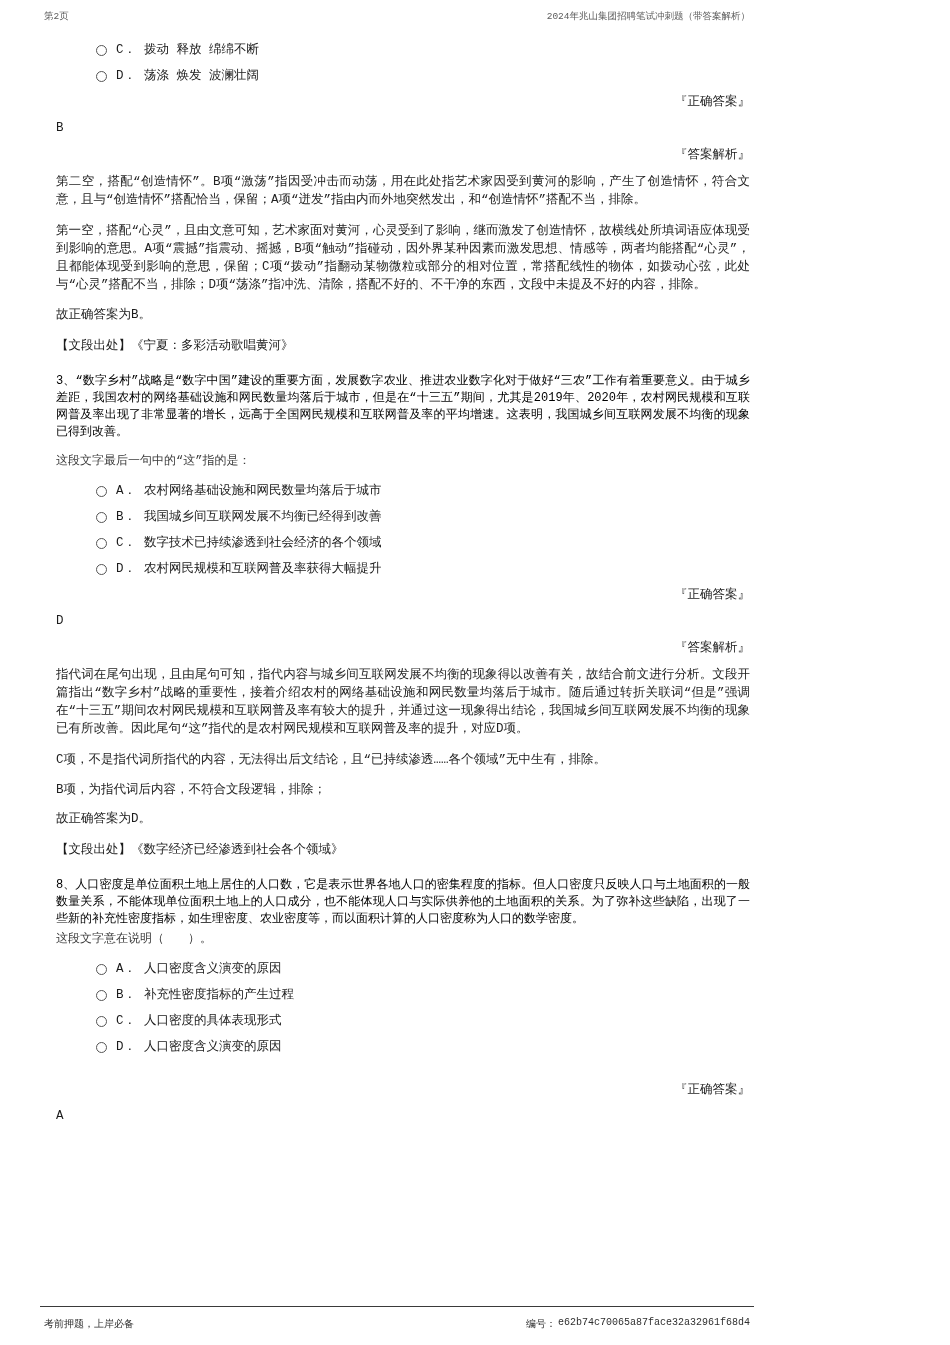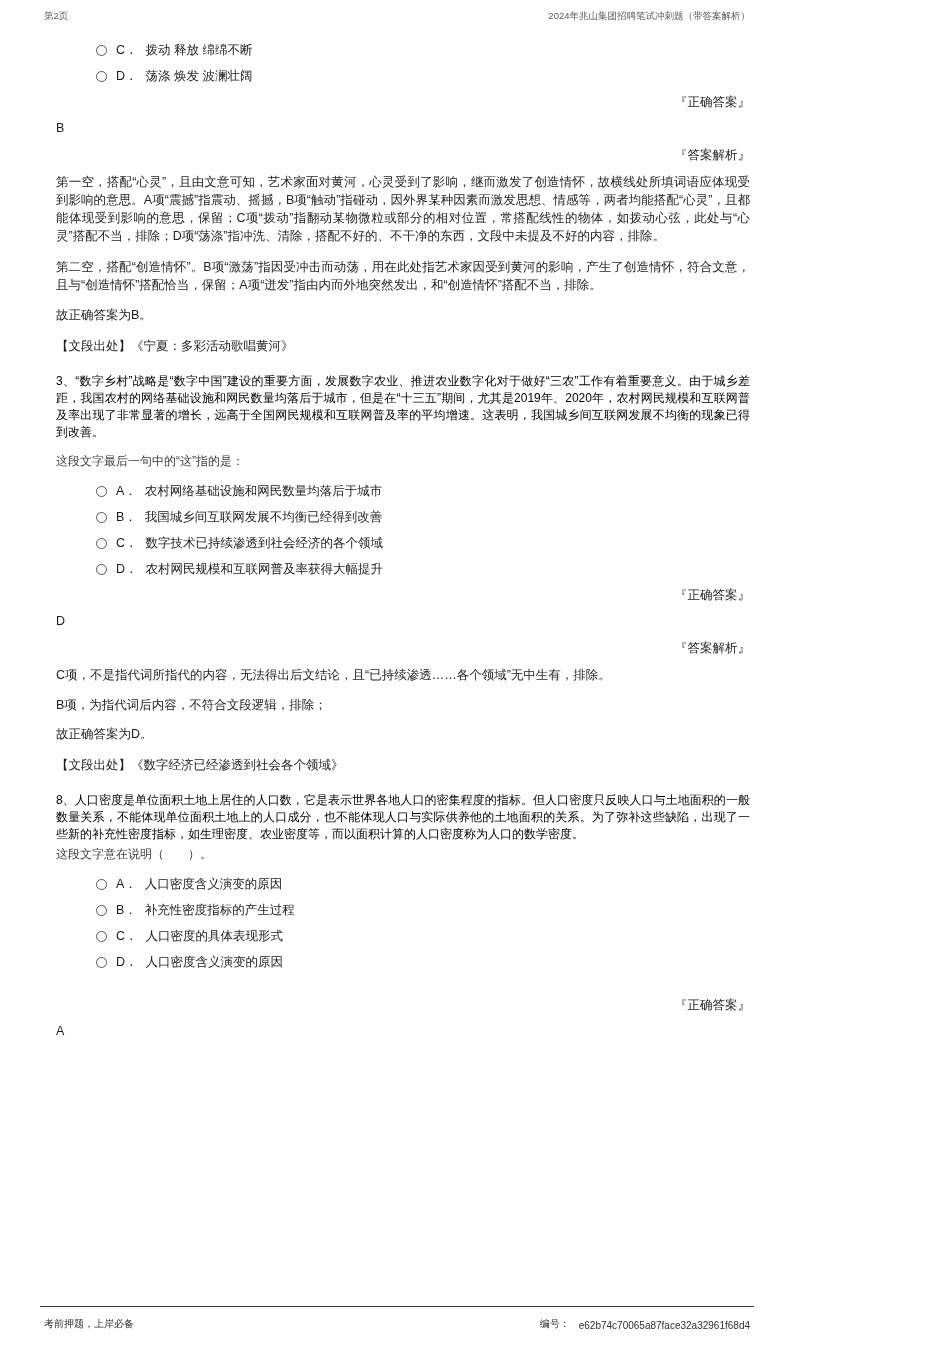--- a/index.html
+++ b/index.html
@@ -1,18 +1,18 @@
 <!DOCTYPE html>
 <html><head>
 <meta charset="utf-8">
 <style>
   html,body{margin:0;padding:0;background:#ffffff;}
   .page{
     width:794px;height:1345px;background:#ffffff;position:relative;overflow:hidden;
-    font-family:Liberation Sans, sans-serif;color:#1c1c1c;
+    font-family:Liberation Mono, monospace;color:#1c1c1c;
   }
   .header{
     position:absolute;top:10px;left:44px;right:44px;
     display:flex;justify-content:space-between;align-items:flex-start;
     font-size:9.5px;color:#5a5a5a;
   }
   .content{position:absolute;top:42px;left:36px;right:44px;}
 
   .opt-row{display:flex;align-items:center;margin:0 0 9px 60px;font-size:12.5px;line-height:17px;color:#1b1b1b;}
   .radio{
@@ -31,21 +31,21 @@
   .stem.tight{margin-bottom:3px;}
   .prompt{font-size:12px;line-height:17px;margin:0 0 13px 20px;color:#3b3b3b;}
   .mt-lg{margin-top:26px;}
 
   .footer-line{position:absolute;left:40px;right:40px;bottom:38px;border-top:1px solid #3a3a3a;}
   .footer{
     position:absolute;left:44px;right:44px;bottom:14px;
     display:flex;justify-content:space-between;align-items:flex-end;
     font-size:10px;color:#2f2f2f;
   }
-  .serial{display:flex;gap:9px;align-items:flex-end;}
+  .serial{display:flex;gap:2px;}
 </style>
 </head>
 <body>
 
 <div class="page">
 
   <div class="header">
     <span>第2页</span>
     <span>2024年兆山集团招聘笔试冲刺题（带答案解析）</span>
   </div>
@@ -60,22 +60,22 @@
     <div class="opt-row">
       <span class="radio"></span>
       <span class="opt-label">D．</span>
       <span>荡涤 焕发 波澜壮阔</span>
     </div>
 
     <div class="sec-label">『正确答案』</div>
     <div class="ans-letter">B</div>
     <div class="sec-label">『答案解析』</div>
 
+    <p class="para">第二空，搭配“创造情怀”。B项“激荡”指因受冲击而动荡，用在此处指艺术家因受到黄河的影响，产生了创造情怀，符合文意，且与“创造情怀”搭配恰当，保留；A项“迸发”指由内而外地突然发出，和“创造情怀”搭配不当，排除。</p>
     <p class="para first">第一空，搭配“心灵”，且由文意可知，艺术家面对黄河，心灵受到了影响，继而激发了创造情怀，故横线处所填词语应体现受到影响的意思。A项“震撼”指震动、摇撼，B项“触动”指碰动，因外界某种因素而激发思想、情感等，两者均能搭配“心灵”，且都能体现受到影响的意思，保留；C项“拨动”指翻动某物微粒或部分的相对位置，常搭配线性的物体，如拨动心弦，此处与“心灵”搭配不当，排除；D项“荡涤”指冲洗、清除，搭配不好的、不干净的东西，文段中未提及不好的内容，排除。</p>
-    <p class="para">第二空，搭配“创造情怀”。B项“激荡”指因受冲击而动荡，用在此处指艺术家因受到黄河的影响，产生了创造情怀，符合文意，且与“创造情怀”搭配恰当，保留；A项“迸发”指由内而外地突然发出，和“创造情怀”搭配不当，排除。</p>
 
     <div class="concl">故正确答案为B。</div>
     <div class="src">【文段出处】《宁夏：多彩活动歌唱黄河》</div>
 
     <p class="stem">3、“数字乡村”战略是“数字中国”建设的重要方面，发展数字农业、推进农业数字化对于做好“三农”工作有着重要意义。由于城乡差距，我国农村的网络基础设施和网民数量均落后于城市，但是在“十三五”期间，尤其是2019年、2020年，农村网民规模和互联网普及率出现了非常显著的增长，远高于全国网民规模和互联网普及率的平均增速。这表明，我国城乡间互联网发展不均衡的现象已得到改善。</p>
     <div class="prompt">这段文字最后一句中的“这”指的是：</div>
 
     <div class="opt-row">
       <span class="radio"></span>
       <span class="opt-label">A．</span>
@@ -94,20 +94,21 @@
     <div class="opt-row">
       <span class="radio"></span>
       <span class="opt-label">D．</span>
       <span>农村网民规模和互联网普及率获得大幅提升</span>
     </div>
 
     <div class="sec-label">『正确答案』</div>
     <div class="ans-letter">D</div>
     <div class="sec-label">『答案解析』</div>
 
+    <p class="para first">指代词在尾句出现，且由尾句可知，指代内容与城乡间互联网发展不均衡的现象得以改善有关，故结合前文进行分析。文段开篇指出“数字乡村”战略的重要性，接着介绍农村的网络基础设施和网民数量均落后于城市。随后通过转折关联词“但是”强调在“十三五”期间农村网民规模和互联网普及率有较大的提升，并通过这一现象得出结论，我国城乡间互联网发展不均衡的现象已有所改善。因此尾句“这”指代的是农村网民规模和互联网普及率的提升，对应D项。</p>
     <p class="point">C项，不是指代词所指代的内容，无法得出后文结论，且“已持续渗透……各个领域”无中生有，排除。</p>
     <p class="point">B项，为指代词后内容，不符合文段逻辑，排除；</p>
 
     <div class="concl">故正确答案为D。</div>
     <div class="src">【文段出处】《数字经济已经渗透到社会各个领域》</div>
 
     <p class="stem tight">8、人口密度是单位面积土地上居住的人口数，它是表示世界各地人口的密集程度的指标。但人口密度只反映人口与土地面积的一般数量关系，不能体现单位面积土地上的人口成分，也不能体现人口与实际供养他的土地面积的关系。为了弥补这些缺陷，出现了一些新的补充性密度指标，如生理密度、农业密度等，而以面积计算的人口密度称为人口的数学密度。</p>
     <div class="prompt">这段文字意在说明（　　）。</div>
 
     <div class="opt-row">

